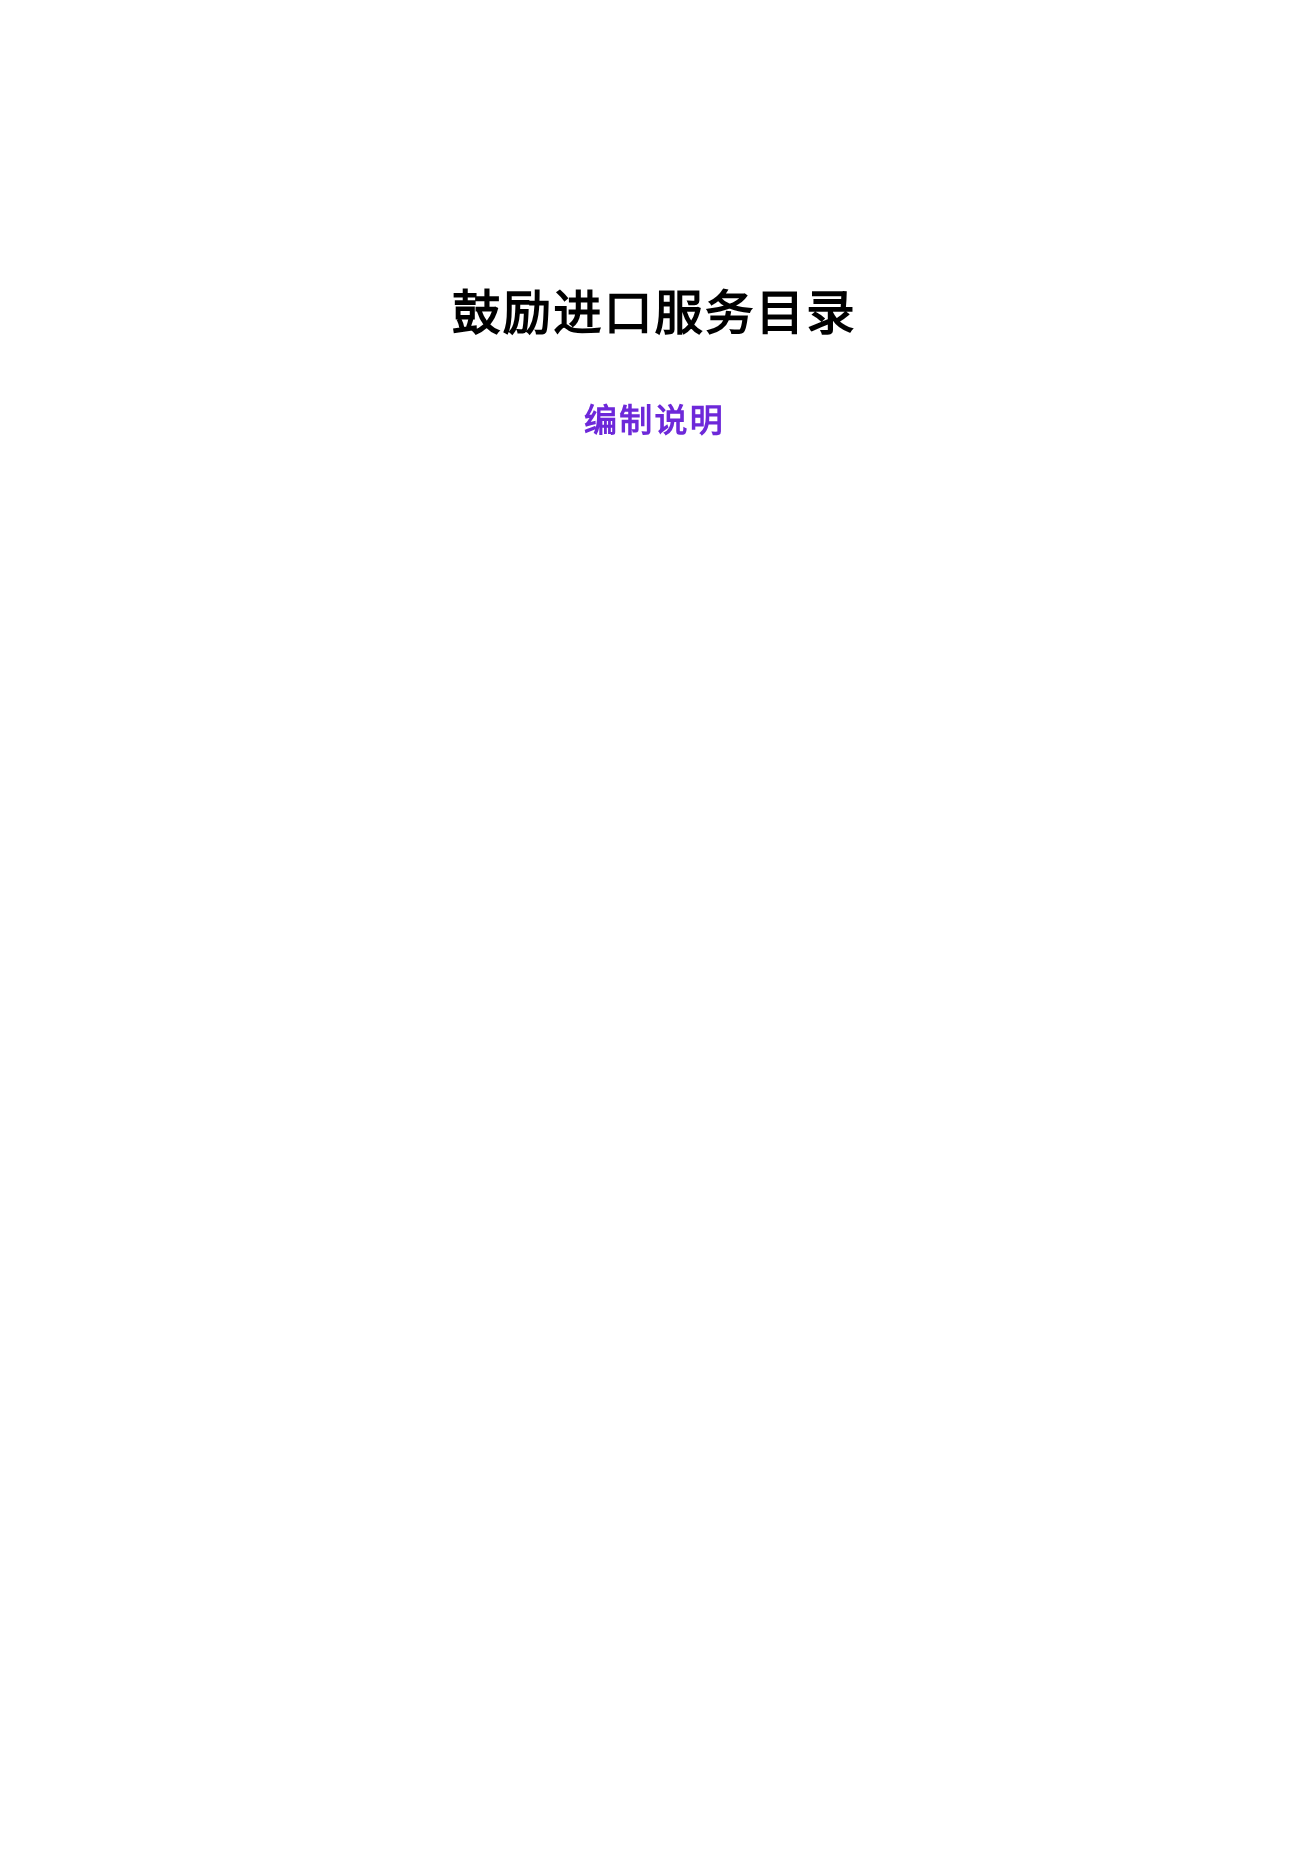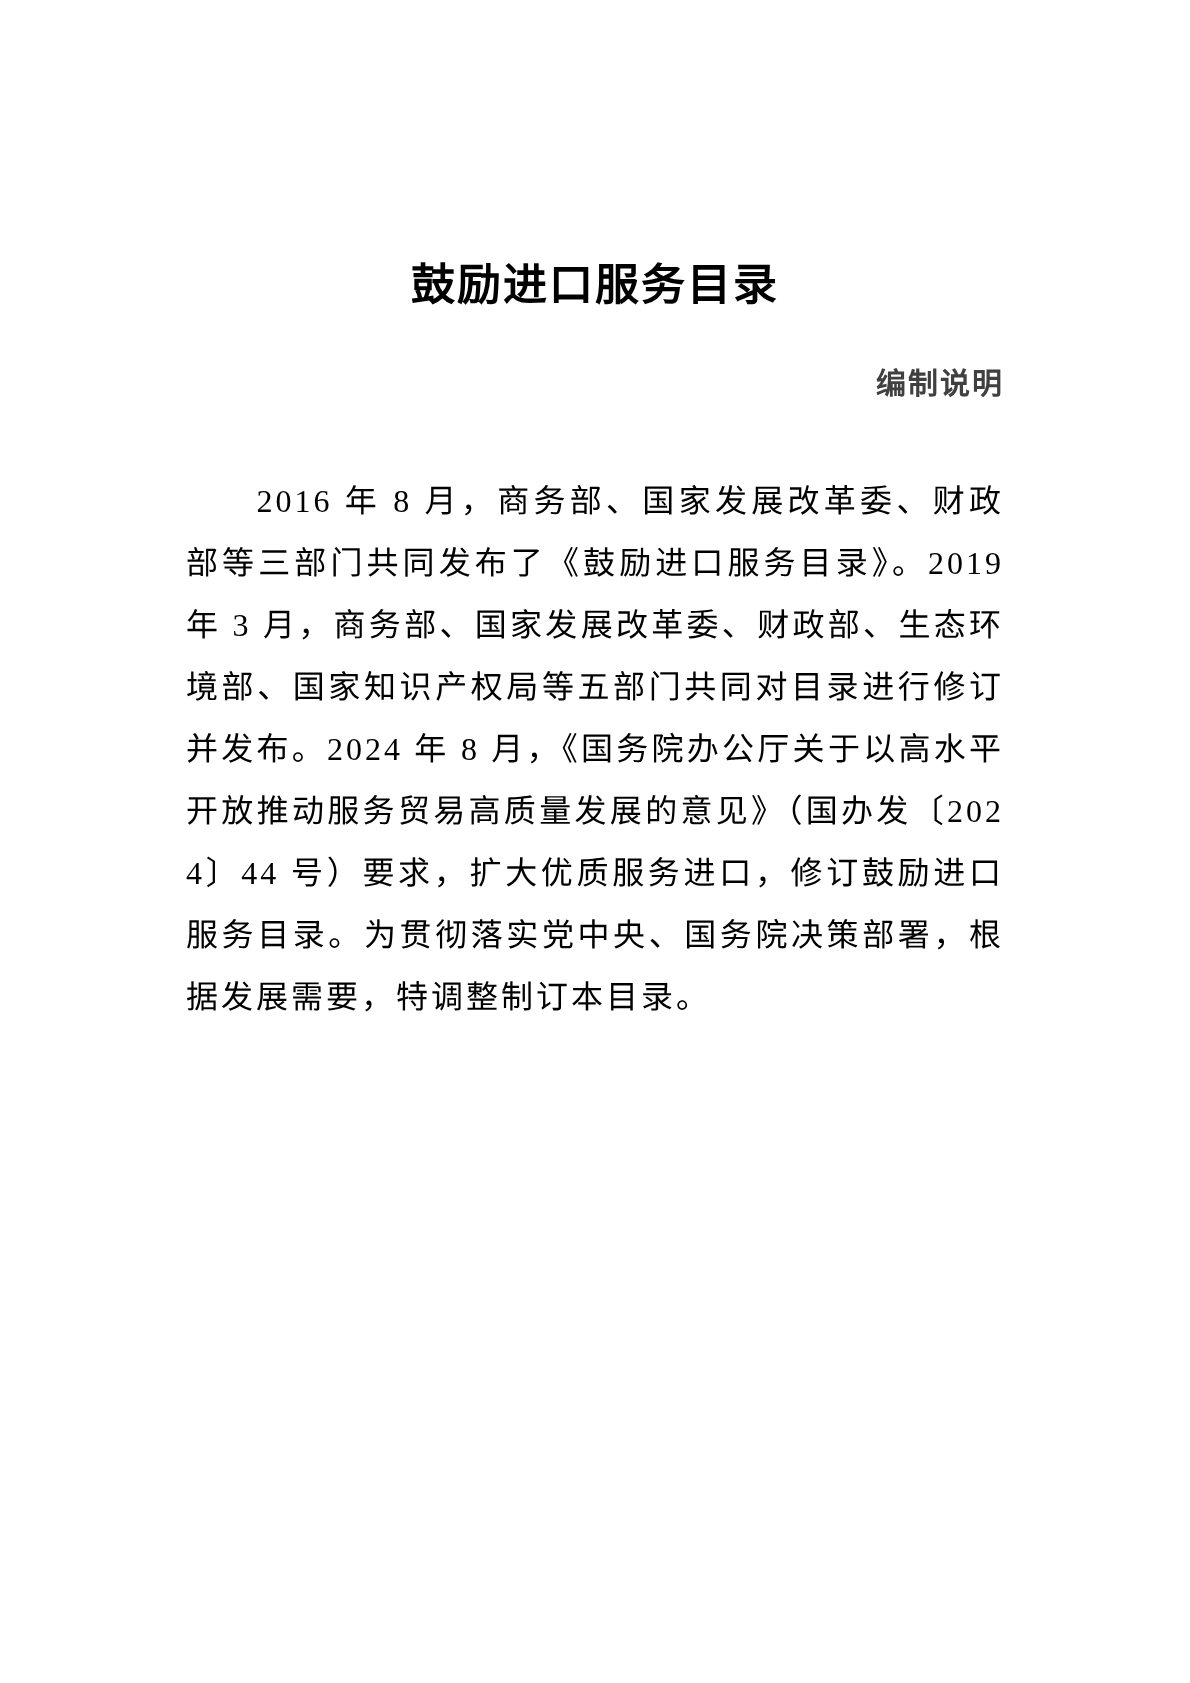--- a/index.html
+++ b/index.html
@@ -26,27 +26,27 @@
     font-family: "Liberation Serif", "DejaVu Serif", serif;
     font-weight: bold;
     font-size: 44px;
     line-height: 1.1;
     letter-spacing: 2px;
     color: #000000;
   }
   .doc-subtitle {
     margin: 0;
     margin-top: 56px;
-    text-align: right;
+    text-align: center;
     font-family: "Liberation Sans", "DejaVu Sans", sans-serif;
     font-weight: bold;
     font-size: 30px;
     line-height: 1.2;
     letter-spacing: 2px;
-    color: #404040;
+    color: #6d28d9;
   }
   .doc-body {
     margin-top: 68px;
   }
   .doc-body p {
     margin: 0;
     font-family: "Liberation Serif", "DejaVu Serif", serif;
     font-weight: normal;
     font-size: 32px;
     line-height: 62px;
@@ -59,15 +59,14 @@
 </style>
 </head>
 <body>
 
 <div class="page">
   <h1 class="doc-title">鼓励进口服务目录</h1>
 
   <h2 class="doc-subtitle">编制说明</h2>
 
   <div class="doc-body">
-    <p>2016 年 8 月，商务部、国家发展改革委、财政部等三部门共同发布了《鼓励进口服务目录》。2019 年 3 月，商务部、国家发展改革委、财政部、生态环境部、国家知识产权局等五部门共同对目录进行修订并发布。2024 年 8 月，《国务院办公厅关于以高水平开放推动服务贸易高质量发展的意见》（国办发〔2024〕44 号）要求，扩大优质服务进口，修订鼓励进口服务目录。为贯彻落实党中央、国务院决策部署，根据发展需要，特调整制订本目录。</p>
   </div>
 </div>
 
 </body></html>

